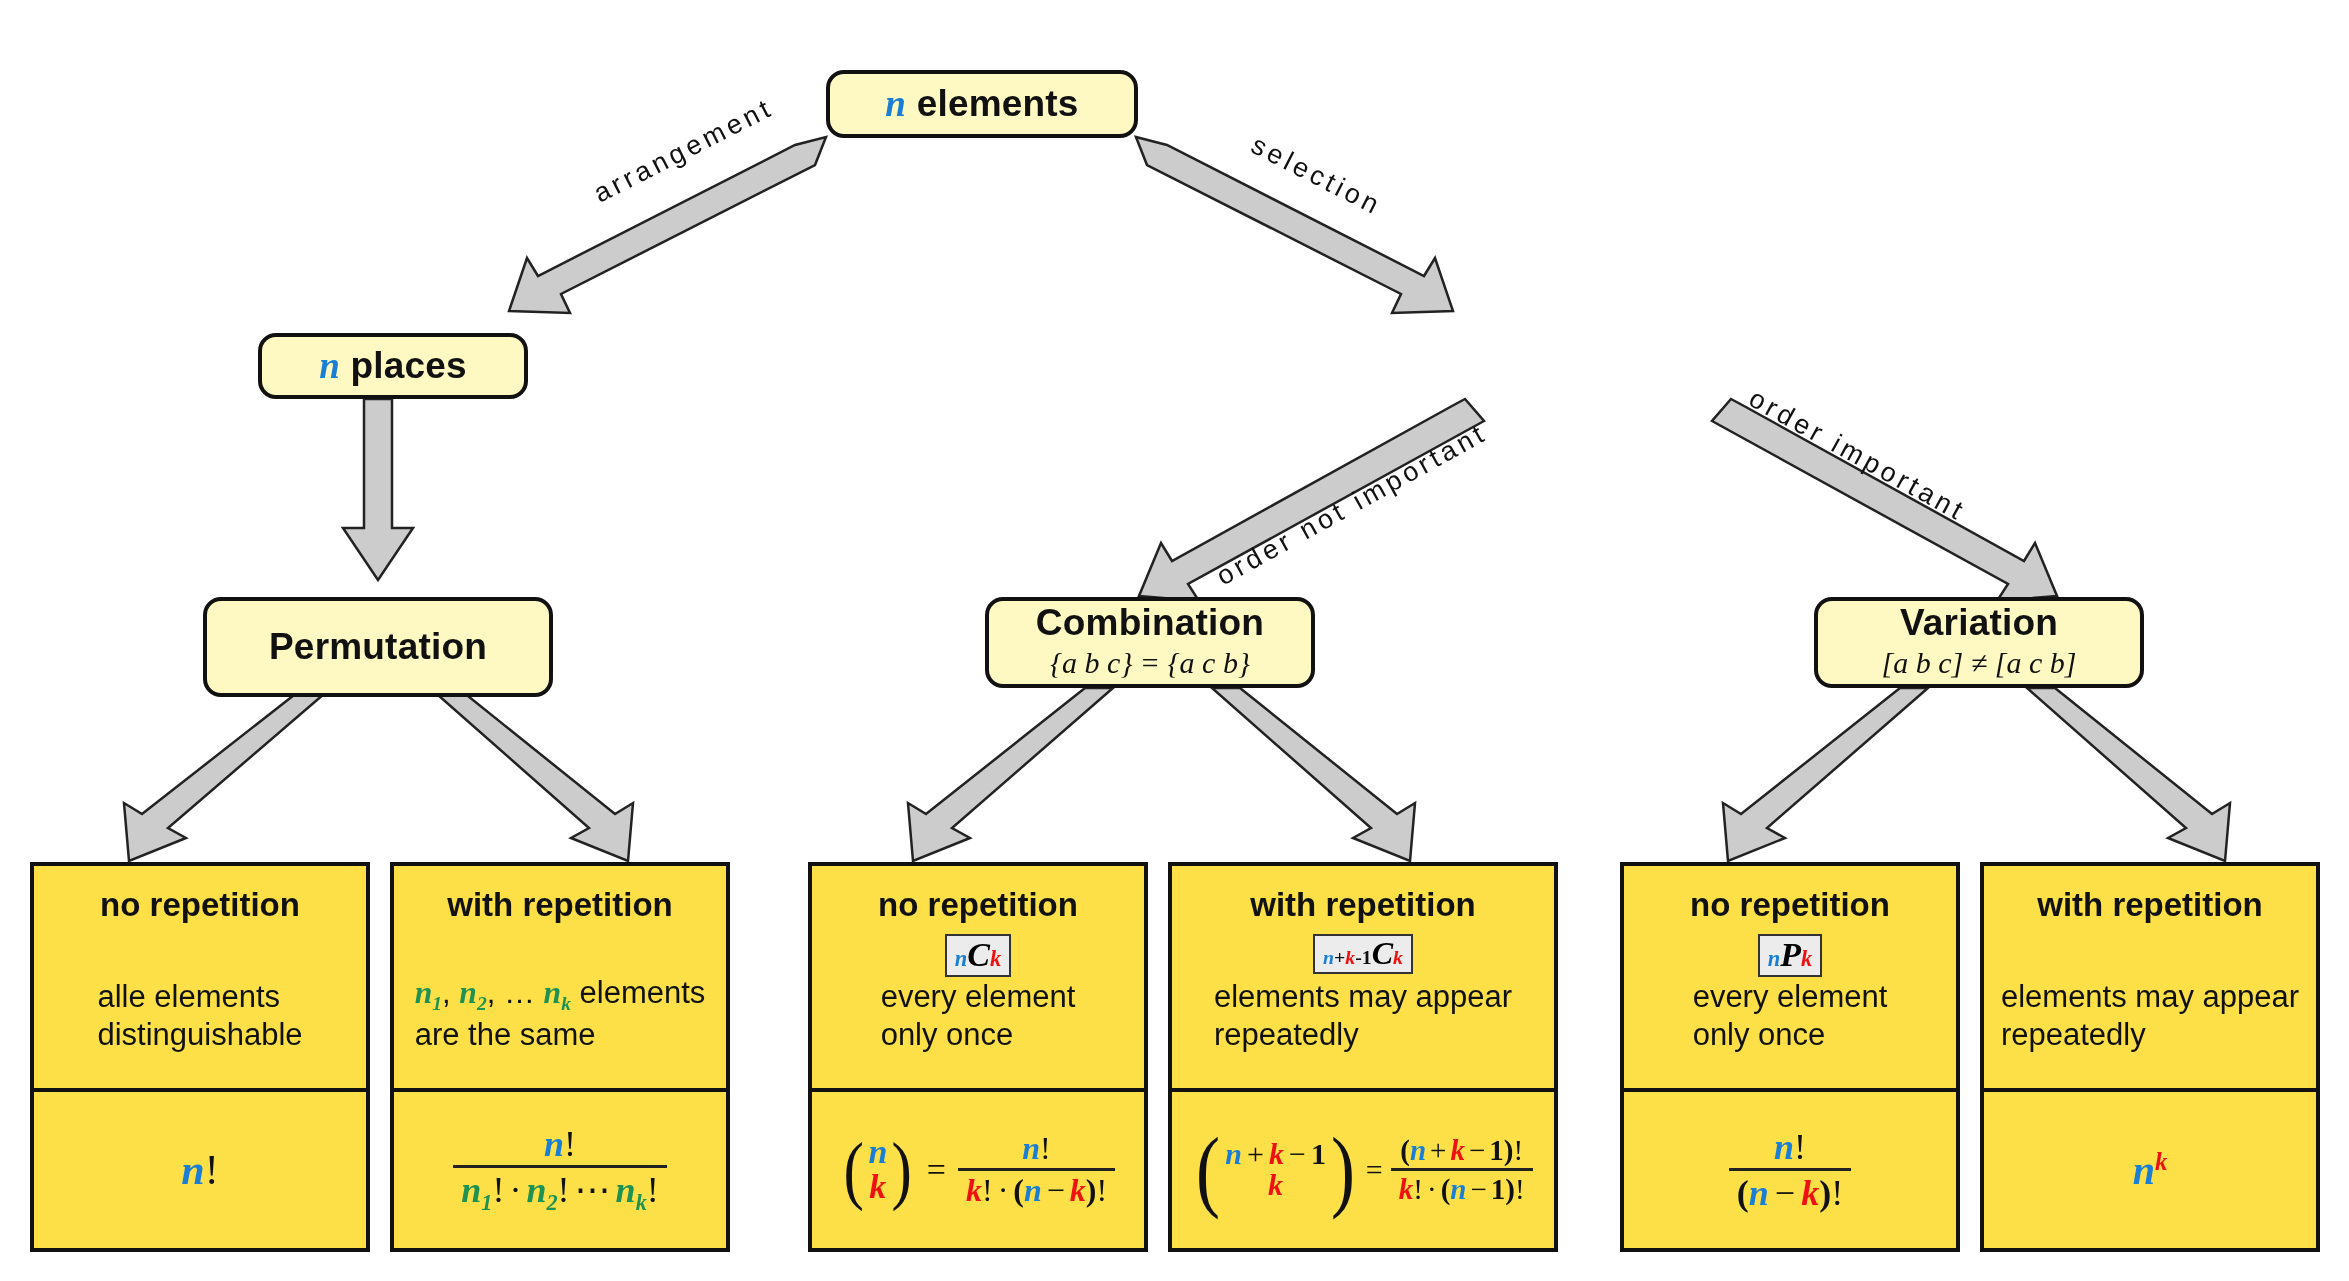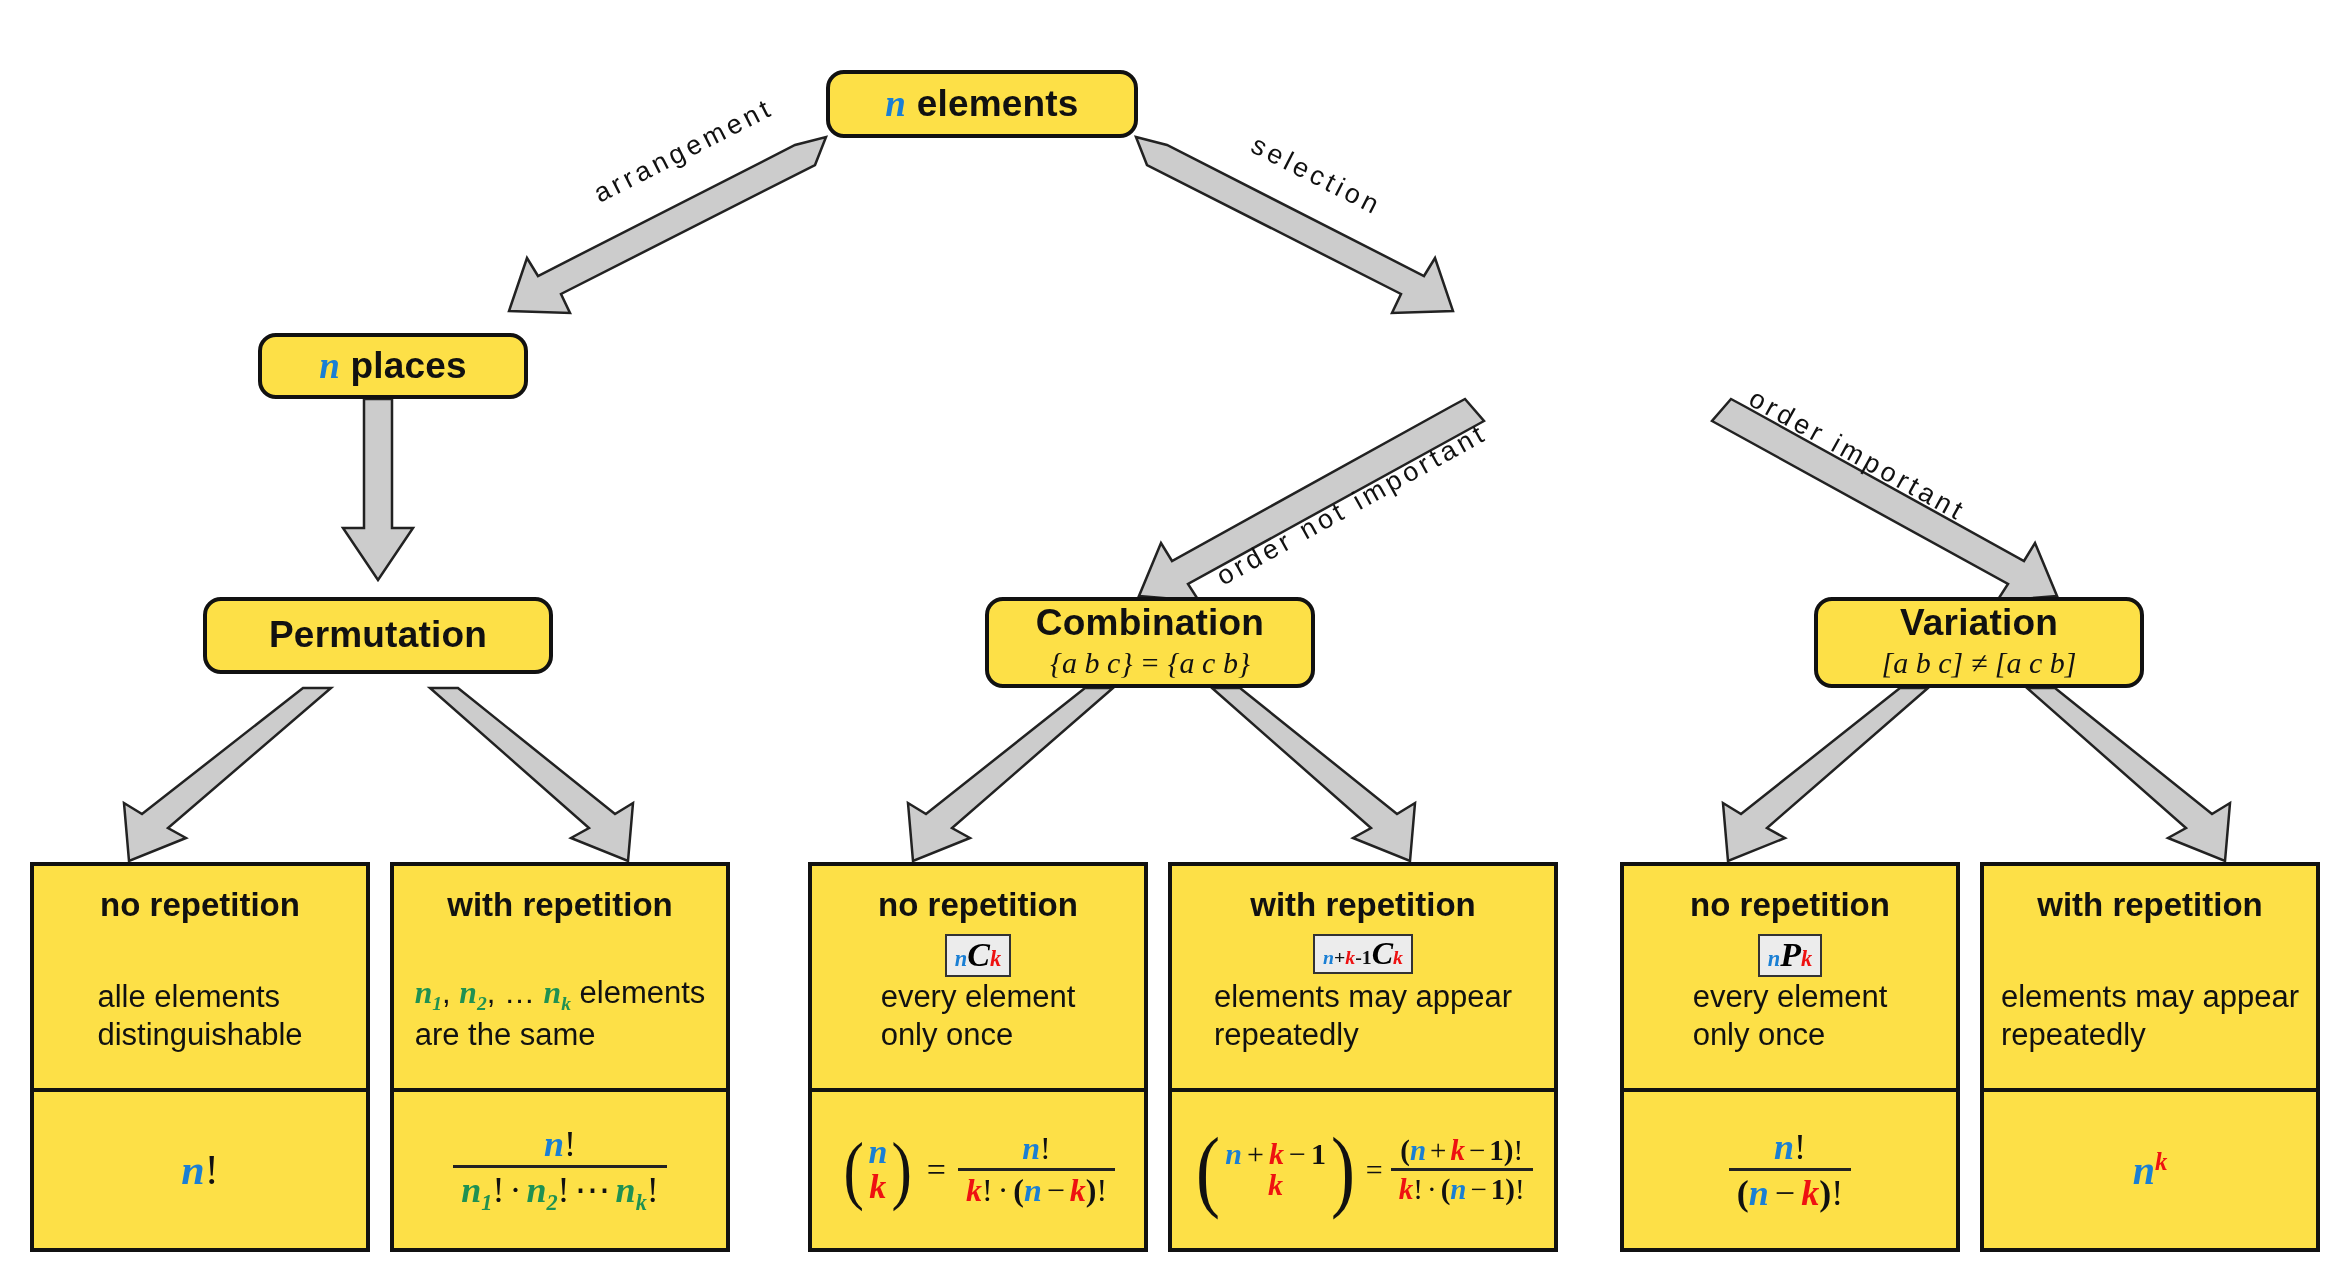--- a/index.html
+++ b/index.html
@@ -4,21 +4,21 @@
 <style>
   html,body{margin:0;padding:0;background:#fff;}
   body{width:2349px;height:1281px;font-family:"Liberation Sans",sans-serif;}
   #stage{position:relative;width:2349px;height:1281px;overflow:hidden;background:#fff;}
 
   svg#arrows{position:absolute;left:0;top:0;width:2349px;height:1281px;pointer-events:none;}
 
   
   .node{
     position:absolute;
-    background:#fde047;
+    background:#fef9c3;
     border:4px solid #111;
     border-radius:18px;
     box-sizing:border-box;
     display:flex;flex-direction:column;
     align-items:center;justify-content:center;
     text-align:center;
     z-index:5;
   }
   .node .t1{font-weight:bold;font-size:37px;color:#111;line-height:1.05;letter-spacing:.2px;}
   .node .t2{font-size:30px;color:#111;line-height:1.2;margin-top:2px;font-family:"Liberation Serif",serif;font-style:italic;}
@@ -130,21 +130,21 @@
   </div>
 
   <div class="node" style="left:243px;top:333px;width:270px;height:66px;margin-left:15px;">
     <div class="t1">
       <span class="mn">n</span>
       <span>places</span>
     </div>
   </div>
 
 
-  <div class="node" style="left:203px;top:597px;width:350px;height:77px;">
+  <div class="node" style="left:203px;top:597px;width:350px;height:100px;">
     <div class="t1">Permutation</div>
   </div>
 
   <div class="node" style="left:985px;top:597px;width:330px;height:91px;">
     <div class="t1">Combination</div>
     <div class="t2">{a b c} = {a c b}</div>
   </div>
 
   <div class="node" style="left:1814px;top:597px;width:330px;height:91px;">
     <div class="t1">Variation</div>

